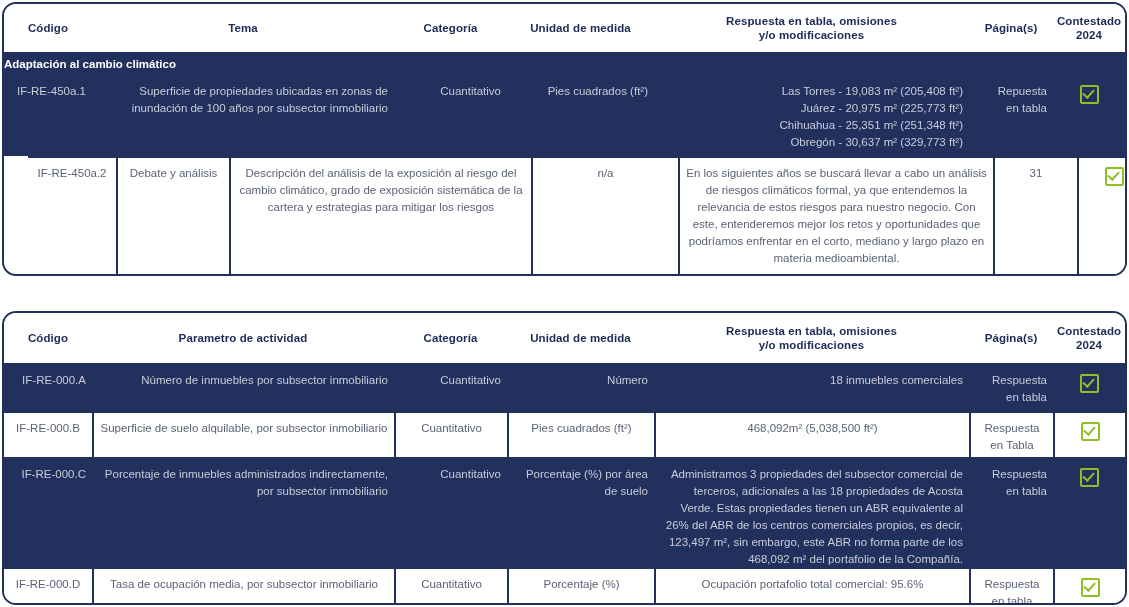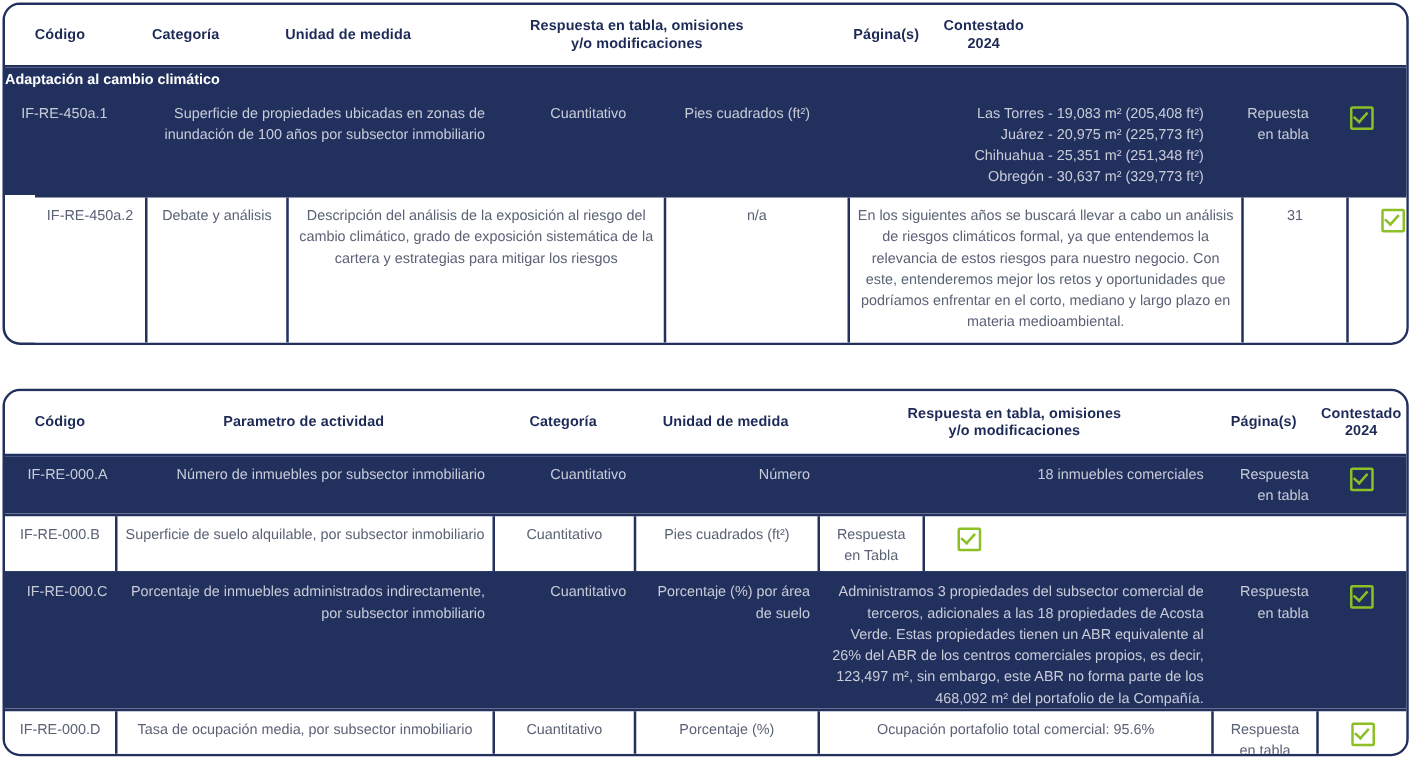--- a/index.html
+++ b/index.html
@@ -132,20 +132,21 @@
     padding-top: 9px;
   }
 </style>
 </head>
 <body>
 
 <div class="page">
   <div class="sasb-table" id="table-1">
       <div class="trow header-row">
         <div class="tcell c-codigo">Código</div>
+        <div class="tcell c-tema">Tema</div>
         <div class="tcell c-cat">Categoría</div>
         <div class="tcell c-unidad">Unidad de medida</div>
         <div class="tcell c-resp">Respuesta en tabla, omisiones<br>y/o modificaciones</div>
         <div class="tcell c-pagina">Página(s)</div>
         <div class="tcell c-contest">Contestado<br>2024</div>
       </div>
       <div class="trow section-row">
         <div class="section-label">Adaptación al cambio climático</div>
       </div>
       <div class="trow row-dark" style="height: 80px;">
@@ -190,20 +191,21 @@
         <div class="tcell c-pagina">Respuesta<br>en tabla</div>
         <div class="tcell c-contest contest-cell">
           <span class="check-icon"></span>
         </div>
       </div>
       <div class="trow row-light" style="height: 46px;">
         <div class="tcell c-codigo">IF-RE-000.B</div>
         <div class="tcell c-tema">Superficie de suelo alquilable, por subsector inmobiliario</div>
         <div class="tcell c-cat">Cuantitativo</div>
         <div class="tcell c-unidad">Pies cuadrados (ft²)</div>
+        <div class="tcell c-resp">468,092m² (5,038,500 ft²)</div>
         <div class="tcell c-pagina">Respuesta<br>en Tabla</div>
         <div class="tcell c-contest contest-cell">
           <span class="check-icon"></span>
         </div>
       </div>
       <div class="trow row-dark" style="height: 110px;">
         <div class="tcell c-codigo">IF-RE-000.C</div>
         <div class="tcell c-tema">Porcentaje de inmuebles administrados indirectamente, por subsector inmobiliario</div>
         <div class="tcell c-cat">Cuantitativo</div>
         <div class="tcell c-unidad">Porcentaje (%) por área de suelo</div>

